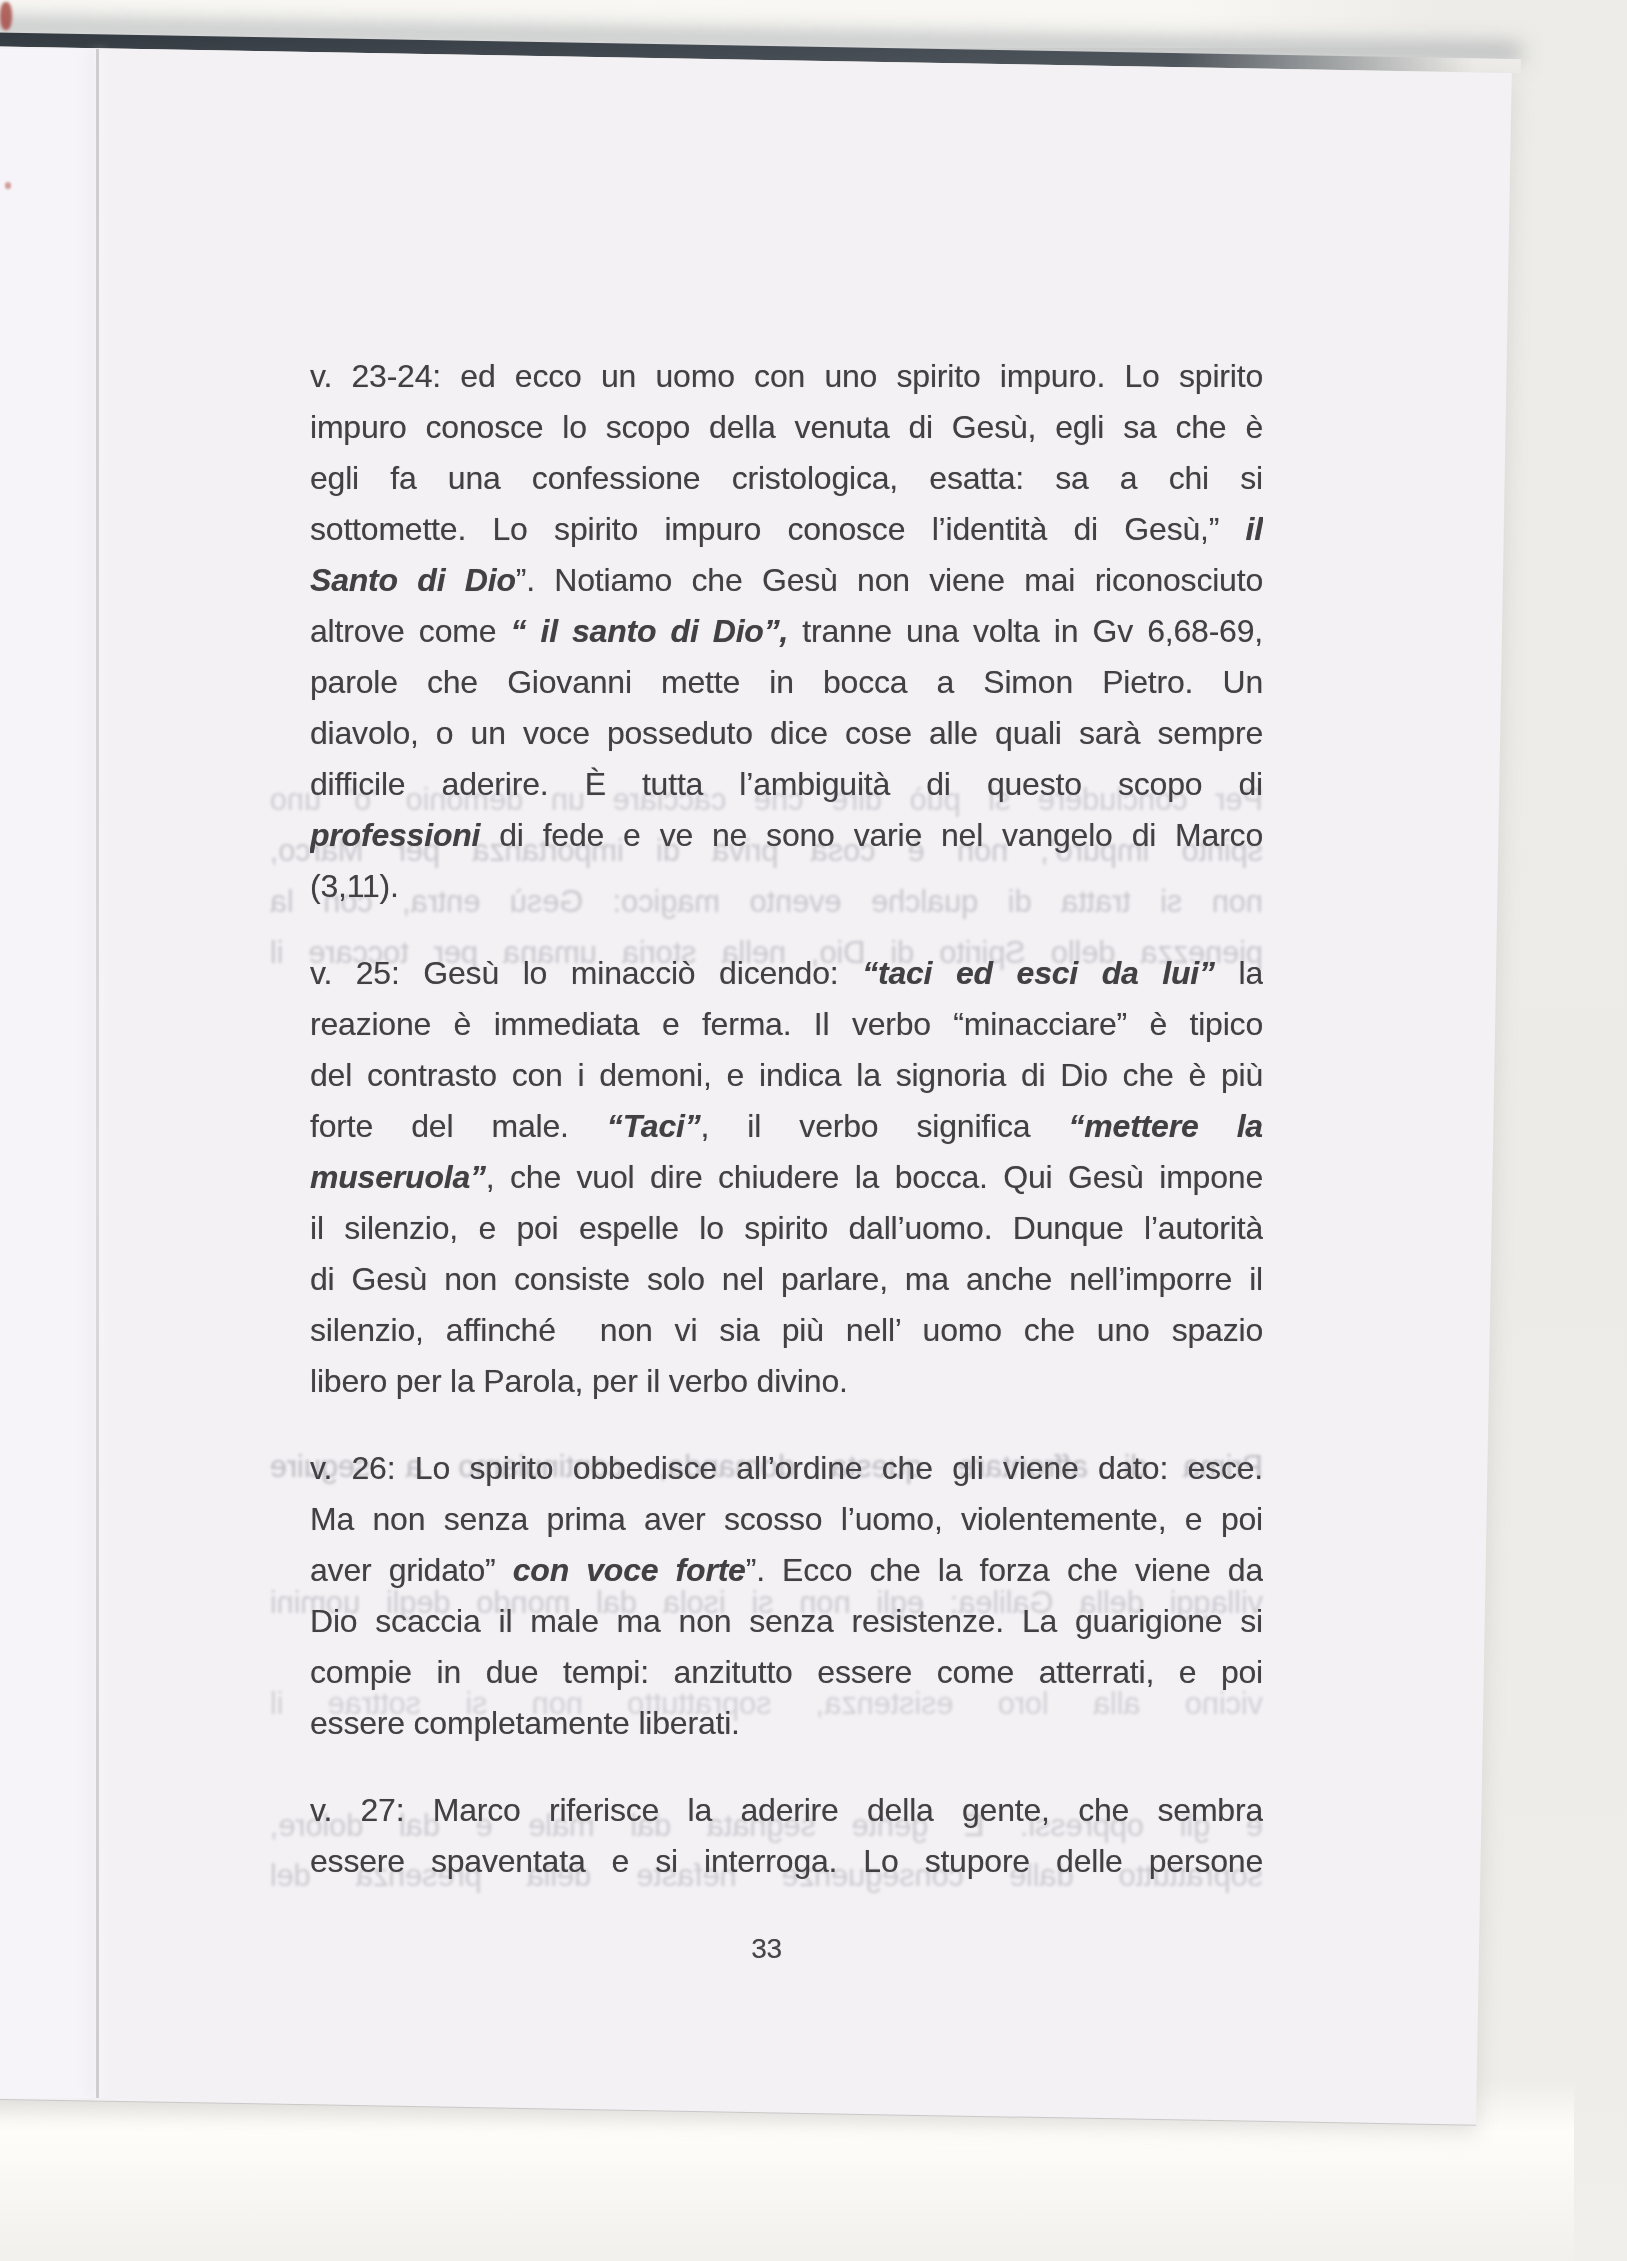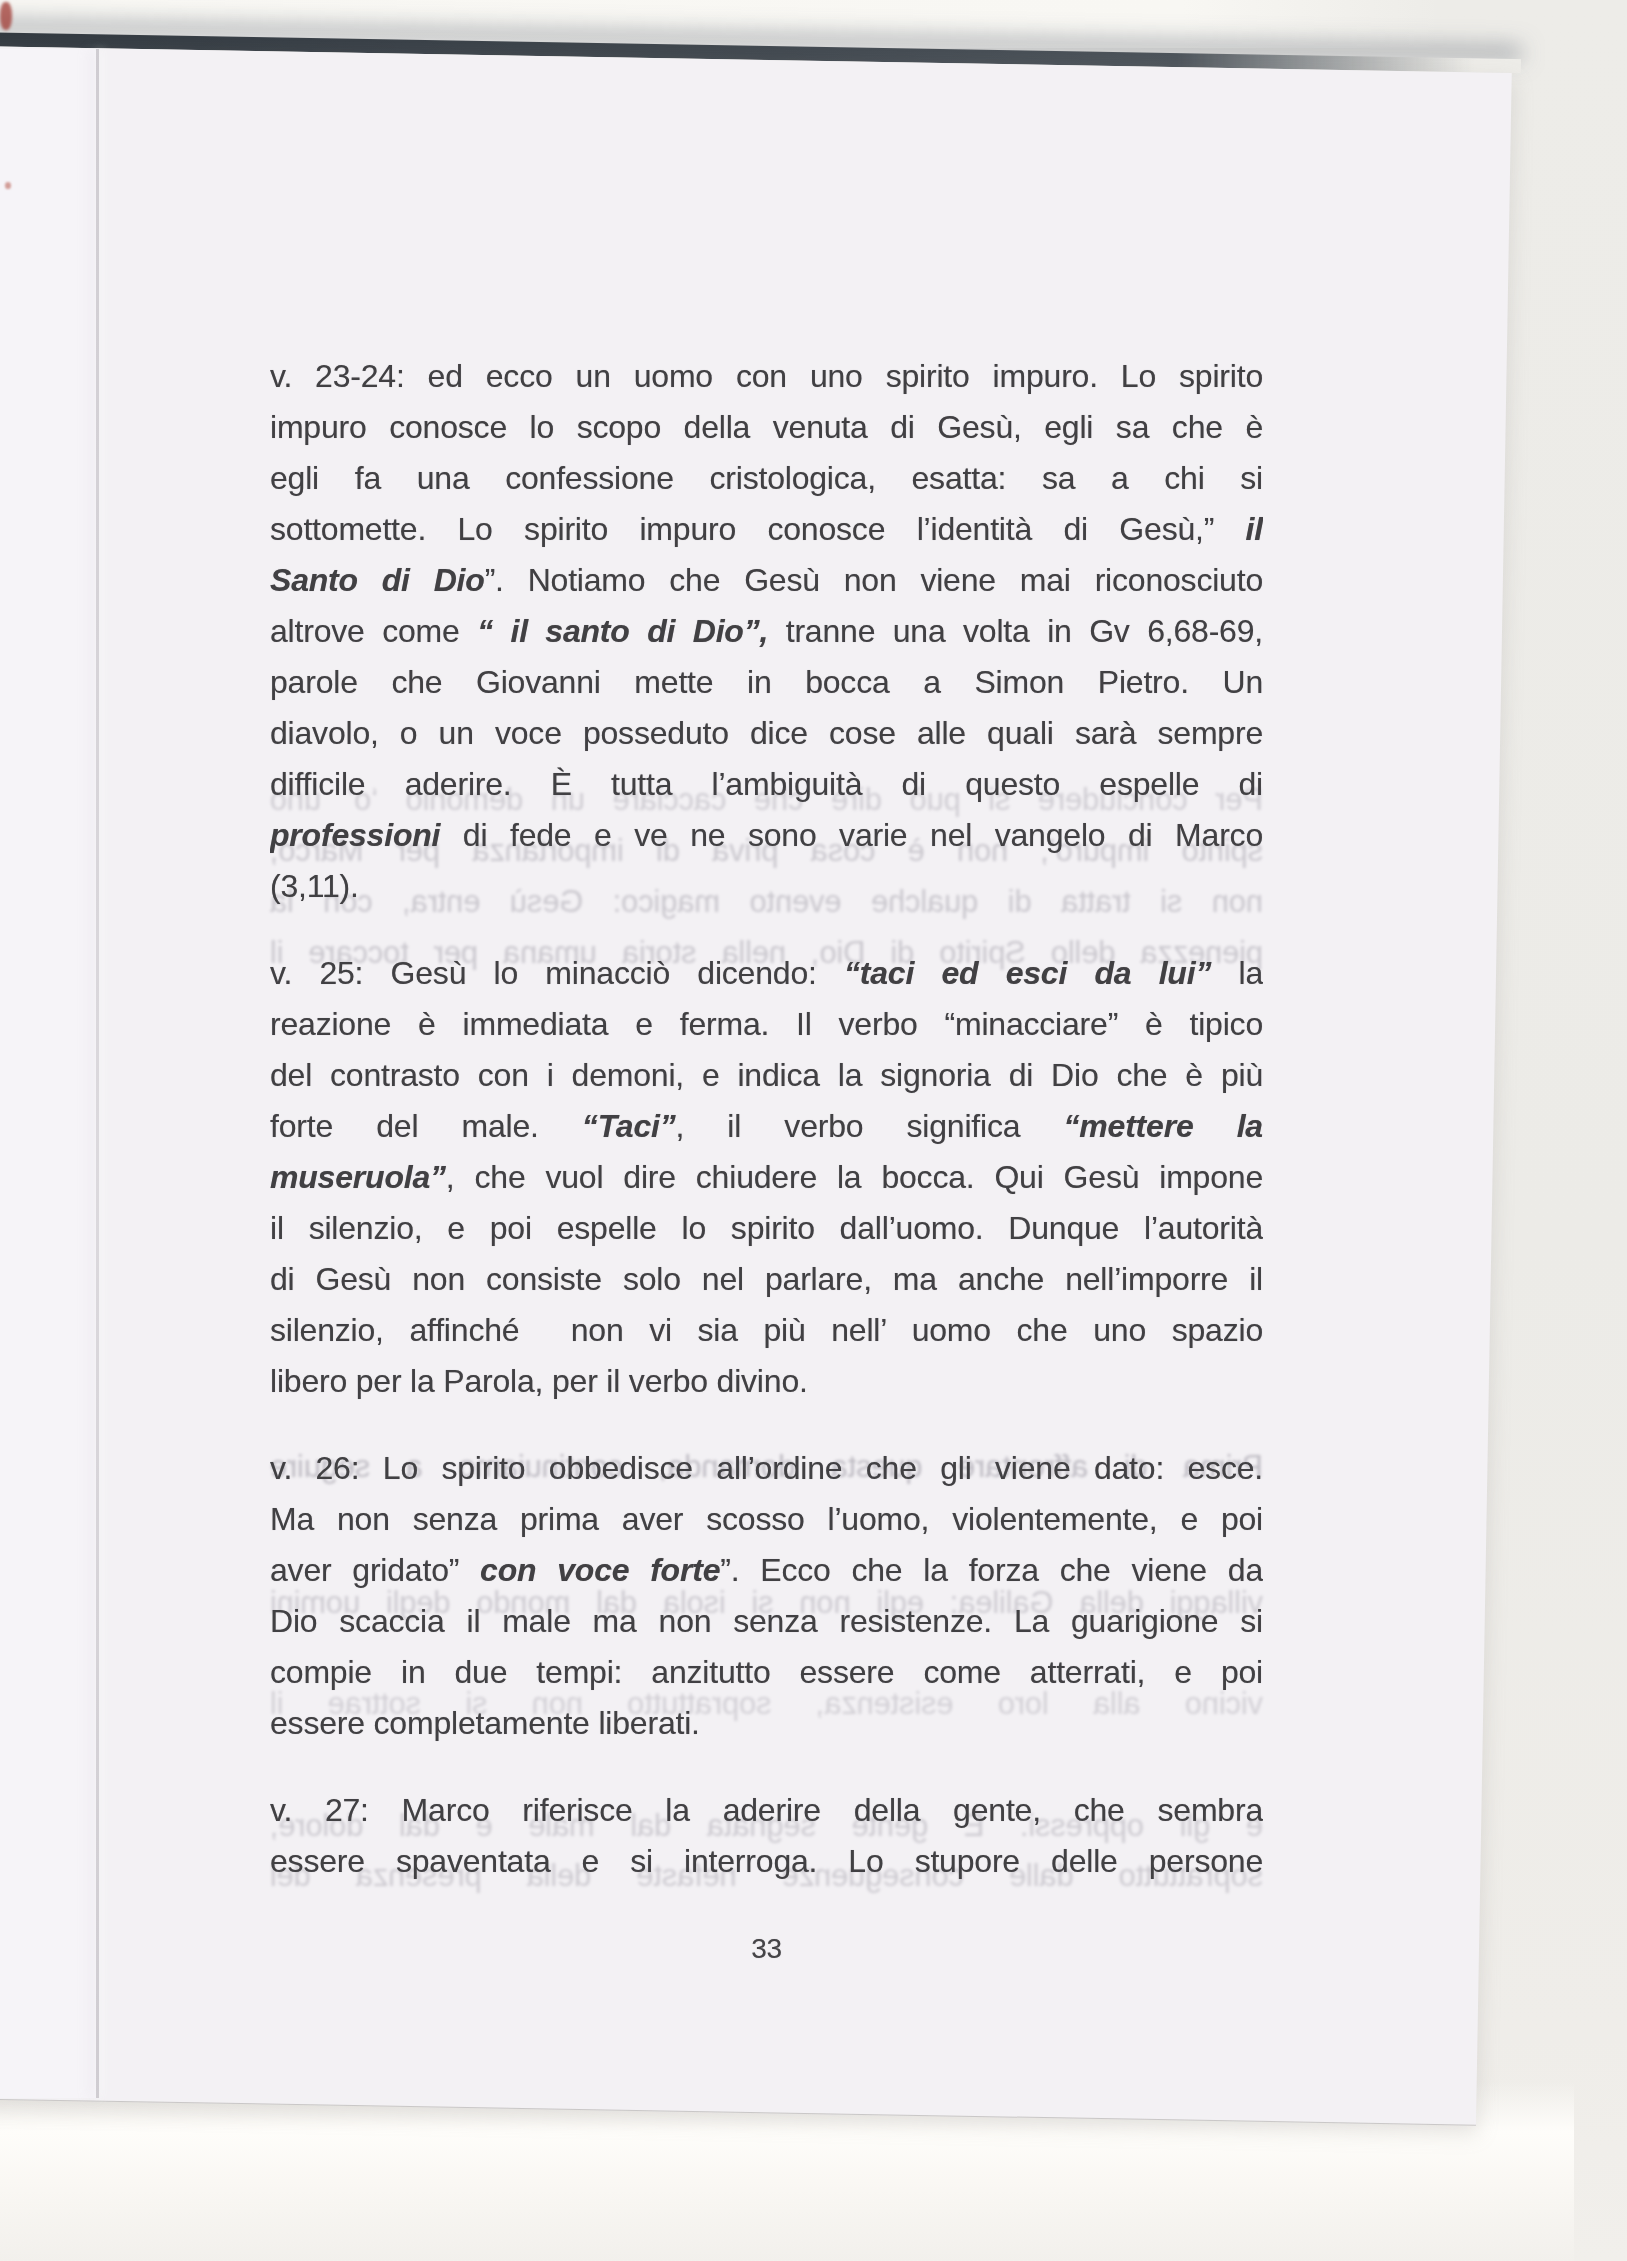--- a/index.html
+++ b/index.html
@@ -59,21 +59,21 @@
   
   .text-block{
     position:absolute;left:270px;top:351px;width:993px;
     color:#414043;font-size:32px;line-height:51px;letter-spacing:-0.2px;
     text-shadow:0 0 0.8px rgba(65,64,67,.4);
   }
   .para{margin:0 0 36px 0;}
   .para:last-of-type{margin-bottom:0;}
   .line{
     text-align:justify;text-align-last:justify;
-    height:51px;overflow:hidden;
+    height:51px;overflow:hidden;margin-left:40px;
   }
   .line.last{text-align-last:left;}
   .seg.it{font-style:italic;font-weight:bold;}
   .folio{
     margin-top:16.4px;text-align:center;text-align-last:center;
     font-size:28px;color:#454447;
   }
   
   .bleed-layer{position:absolute;left:0;top:0;width:1628px;height:2261px;pointer-events:none;}
   .bleed{
@@ -115,21 +115,21 @@
   <div class="text-block">
       <div class="para">
         <div class="line"><span class="seg">v. 23-24: ed ecco un uomo con uno spirito impuro. Lo spirito</span></div>
         <div class="line"><span class="seg">impuro conosce lo scopo della venuta di Gesù, egli sa che è</span></div>
         <div class="line"><span class="seg">egli fa una confessione cristologica, esatta: sa a chi si</span></div>
         <div class="line"><span class="seg">sottomette. Lo spirito impuro conosce l’identità di Gesù,” </span><span class="seg it">il</span></div>
         <div class="line"><span class="seg it">Santo di Dio</span><span class="seg">”. Notiamo che Gesù non viene mai riconosciuto</span></div>
         <div class="line"><span class="seg">altrove come </span><span class="seg it">“ il santo di Dio”,</span><span class="seg"> tranne una volta in Gv 6,68-69,</span></div>
         <div class="line"><span class="seg">parole che Giovanni mette in bocca a Simon Pietro. Un</span></div>
         <div class="line"><span class="seg">diavolo, o un voce posseduto dice cose alle quali sarà sempre</span></div>
-        <div class="line"><span class="seg">difficile aderire. È tutta l’ambiguità di questo espelle di</span></div>
+        <div class="line"><span class="seg">difficile aderire. È tutta l’ambiguità di questo scopo di</span></div>
         <div class="line"><span class="seg it">professioni</span><span class="seg"> di fede e ve ne sono varie nel vangelo di Marco</span></div>
         <div class="line last"><span class="seg">(3,11).</span></div>
       </div>
       <div class="para">
         <div class="line"><span class="seg">v. 25: Gesù lo minacciò dicendo: </span><span class="seg it">“taci ed esci da lui”</span><span class="seg"> la</span></div>
         <div class="line"><span class="seg">reazione è immediata e ferma. Il verbo “minacciare” è tipico</span></div>
         <div class="line"><span class="seg">del contrasto con i demoni, e indica la signoria di Dio che è più</span></div>
         <div class="line"><span class="seg">forte del male. </span><span class="seg it">“Taci”</span><span class="seg">, il verbo significa </span><span class="seg it">“mettere la</span></div>
         <div class="line"><span class="seg it">museruola”</span><span class="seg">, che vuol dire chiudere la bocca. Qui Gesù impone</span></div>
         <div class="line"><span class="seg">il silenzio, e poi espelle lo spirito dall’uomo. Dunque l’autorità</span></div>

